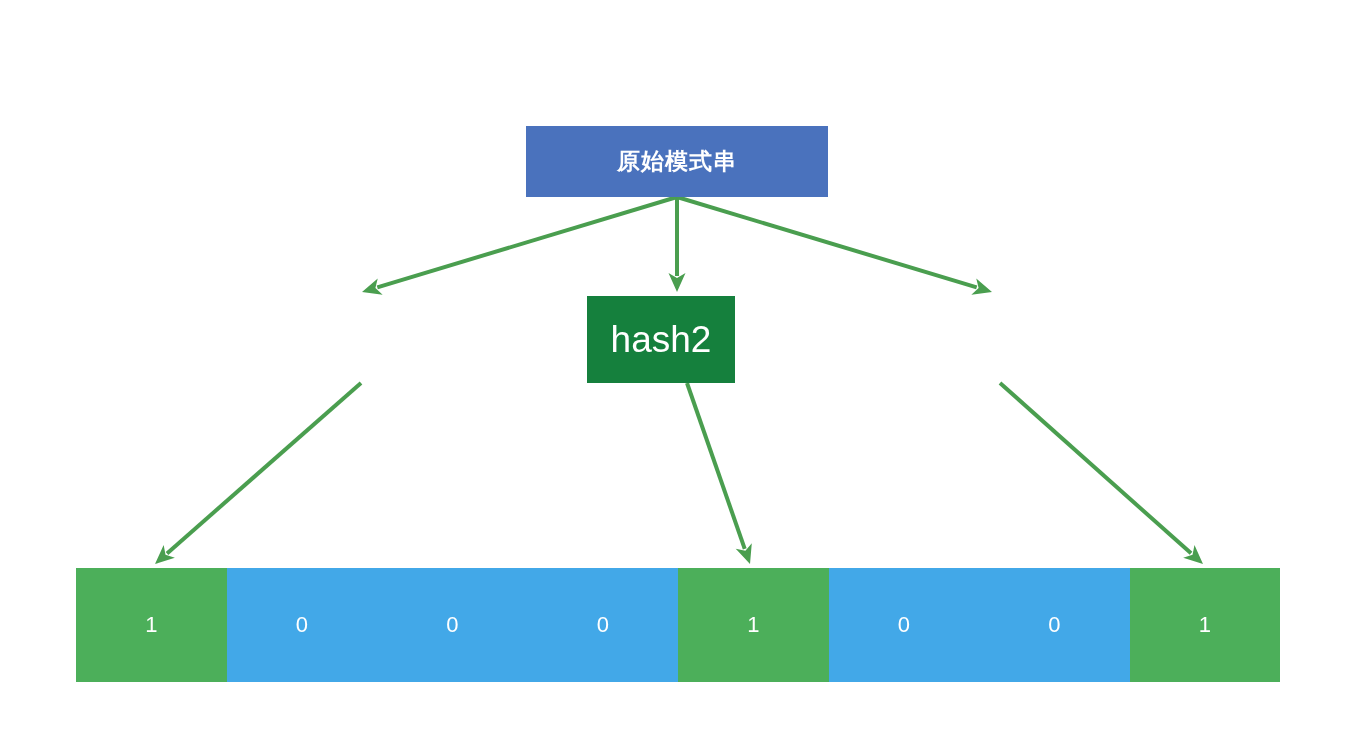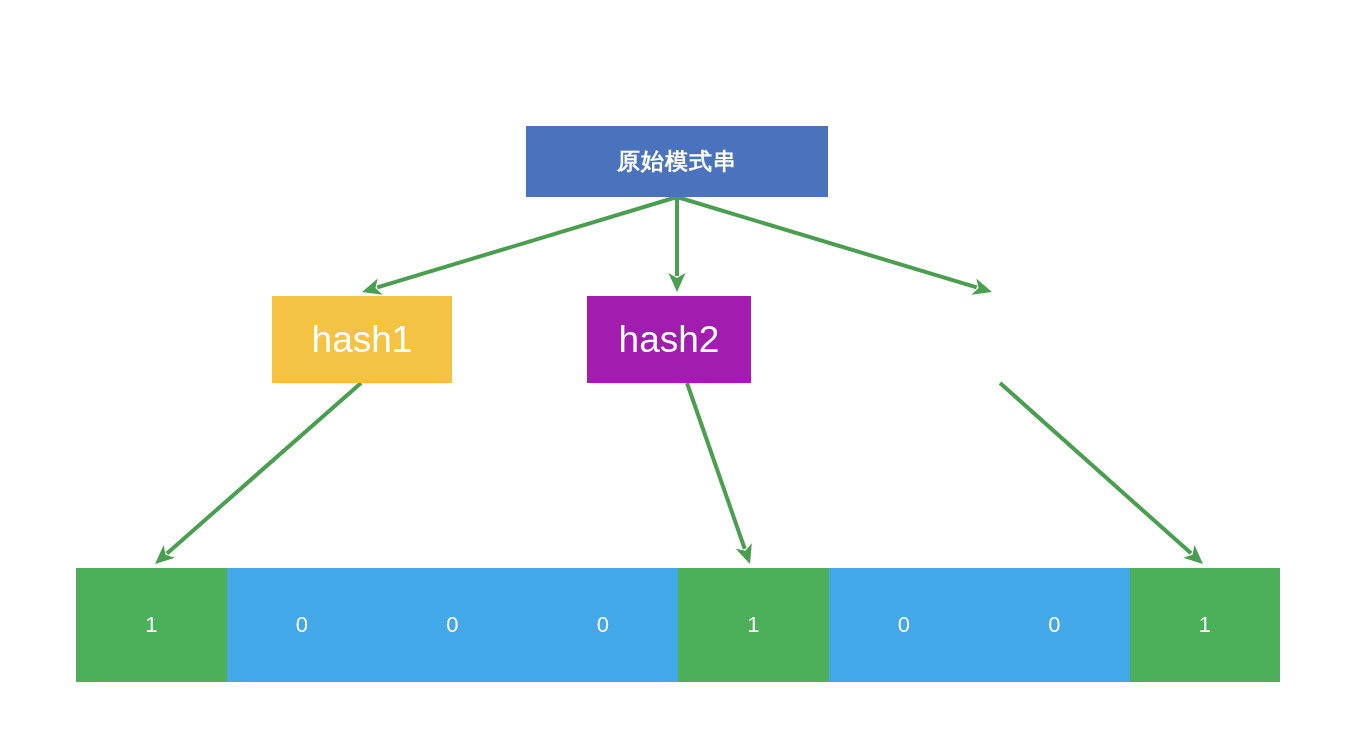--- a/index.html
+++ b/index.html
@@ -76,24 +76,21 @@
       <line x1="687" y1="383" x2="744.740432078235" y2="548.8891778755641" stroke="#4a9e4f" stroke-width="4"></line>
       <polygon points="750,564 735.7266388392976,548.8500441856701 745.3978780684557,550.7780306411186 751.7818873465106,543.2617532687947" fill="#4a9e4f"></polygon>
       <line x1="1000" y1="383" x2="1191.0576935540087" y2="553.351933661456" stroke="#4a9e4f" stroke-width="4"></line>
       <polygon points="1203,564 1183.1617258530337,557.6997715224119 1192.5504818597576,554.6829419537739 1194.4752963377368,545.0110709235461" fill="#4a9e4f"></polygon>
     </svg>
 
   <div class="node node-source" style="left: 526px; top: 126px; width: 302px; height: 71px; background: rgb(74, 114, 189);">
     <span>原始模式串</span>
   </div>
 
-  <div class="node node-hash" style="left: 272px; top: 296px; width: 180px; height: 87px; background: rgb(245, 195, 68);">
-    <span>hash1</span>
-  </div>
-  <div class="node node-hash" style="left: 587px; top: 296px; width: 164px; height: 87px; background: #a21caf;">
+  <div class="node node-hash" style="left: 587px; top: 296px; width: 148px; height: 87px; background: #15803d;">
     <span>hash2</span>
   </div>
 
   <div class="bitbar" id="bitbar" style="left: 76px; top: 568px; width: 1204px; height: 114px;">
       <div class="bitcell" style="width: 150.5px; height: 114px; background: rgb(76, 175, 90);">
         <span>1</span>
       </div>
       <div class="bitcell" style="width: 150.5px; height: 114px; background: rgb(66, 168, 232);">
         <span>0</span>
       </div>

